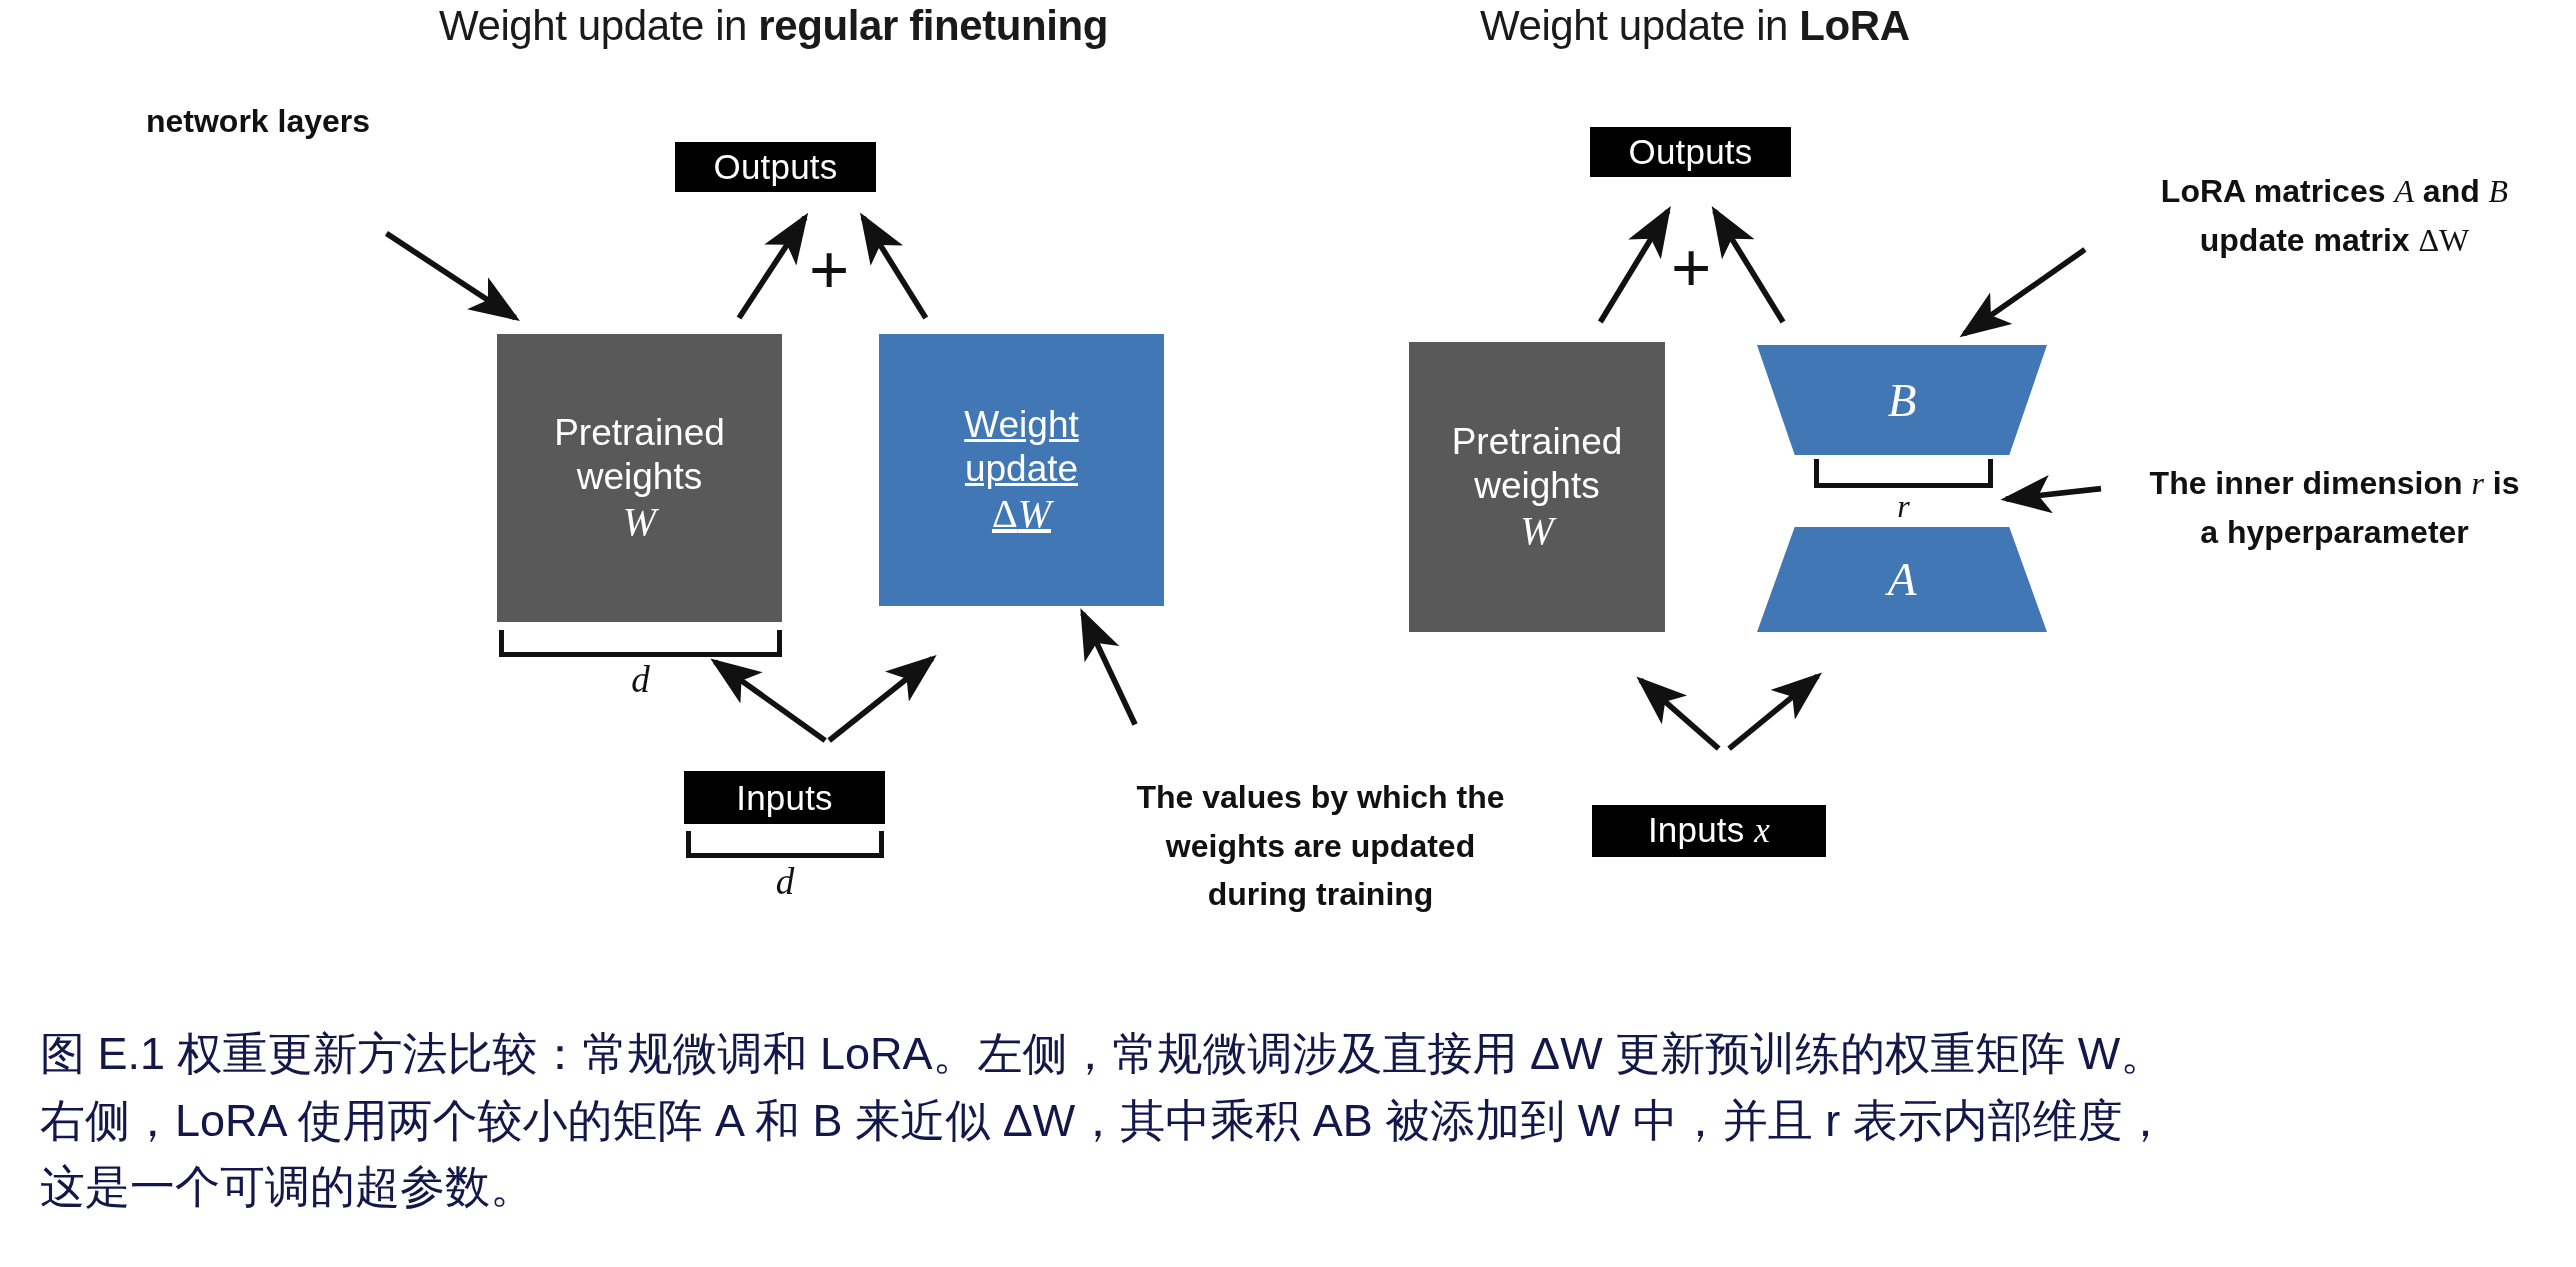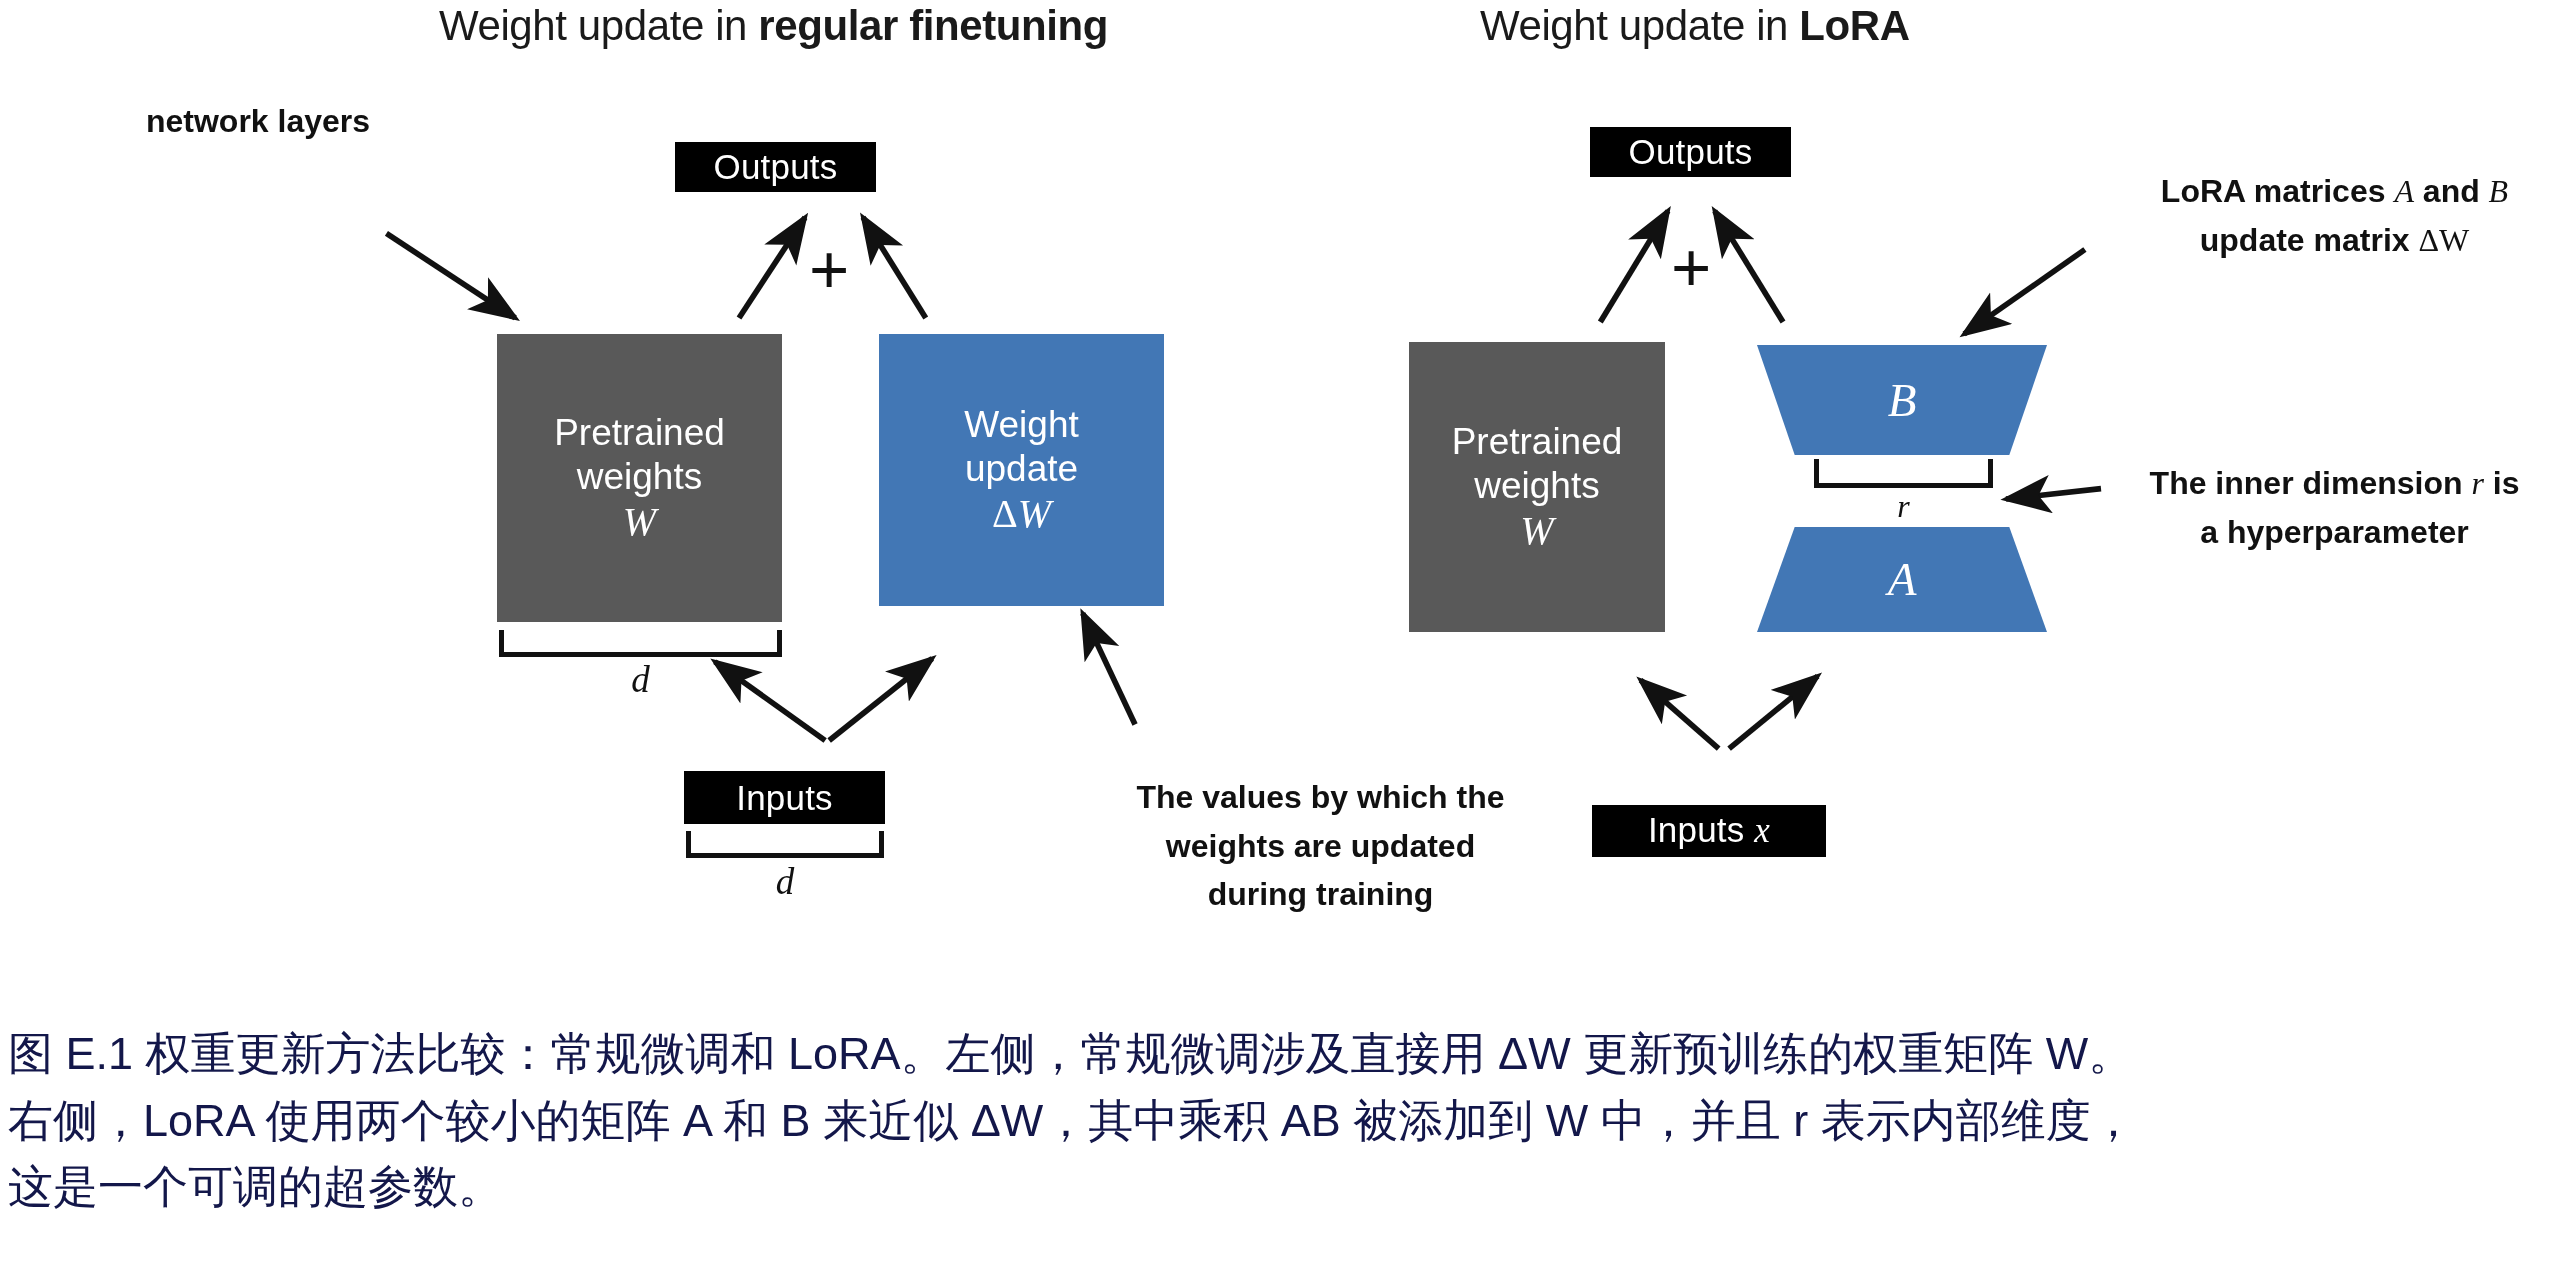--- a/index.html
+++ b/index.html
@@ -74,20 +74,21 @@
     background: #595959;
     font-size: 37px;
     line-height: 1.18;
     font-weight: 400;
   }
   .block-blue {
     background: #4277b5;
     font-size: 37px;
     line-height: 1.18;
     font-weight: 400;
+    text-decoration: underline;
   }
   .sym {
     font-family: "Liberation Serif", serif;
     font-style: italic;
     font-weight: 400;
     font-size: 40px;
     line-height: 1.15;
   }
   .sym-up {
     font-family: "Liberation Serif", serif;
@@ -142,21 +143,21 @@
   
   .caption {
     position: absolute;
     font-family: "Liberation Sans", sans-serif;
     font-size: 45px;
     line-height: 1.48;
     color: #13174a;
     letter-spacing: 0px;
     white-space: nowrap;
   }
-  .caption div { white-space: nowrap; }
+  .caption div { white-space: nowrap; margin-left: 32px; }
 
   svg.overlay {
     position: absolute;
     left: 0; top: 0;
     width: 2576px; height: 1267px;
     pointer-events: none;
   }
 </style>
 </head>
 <body>

